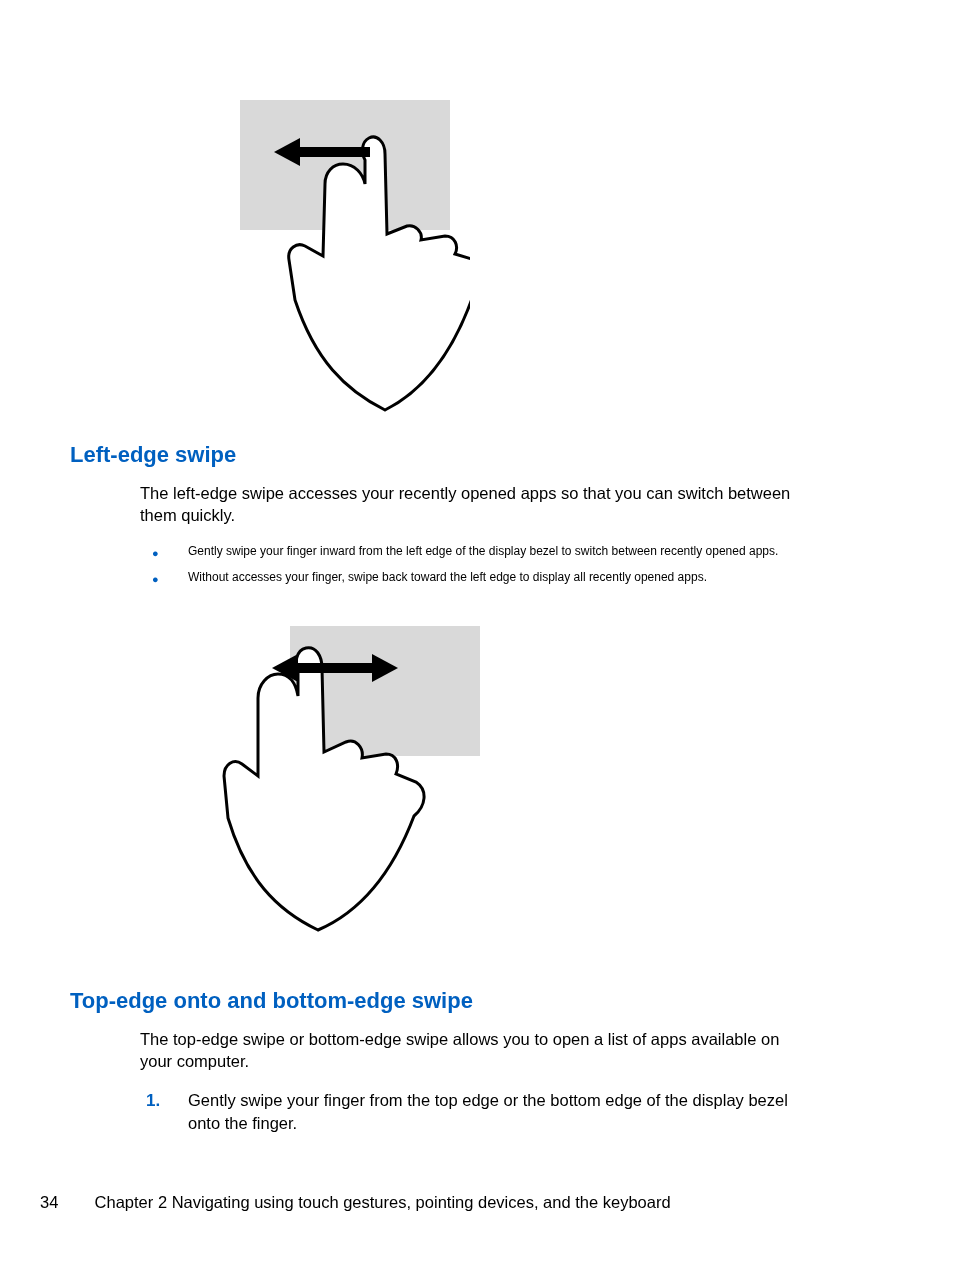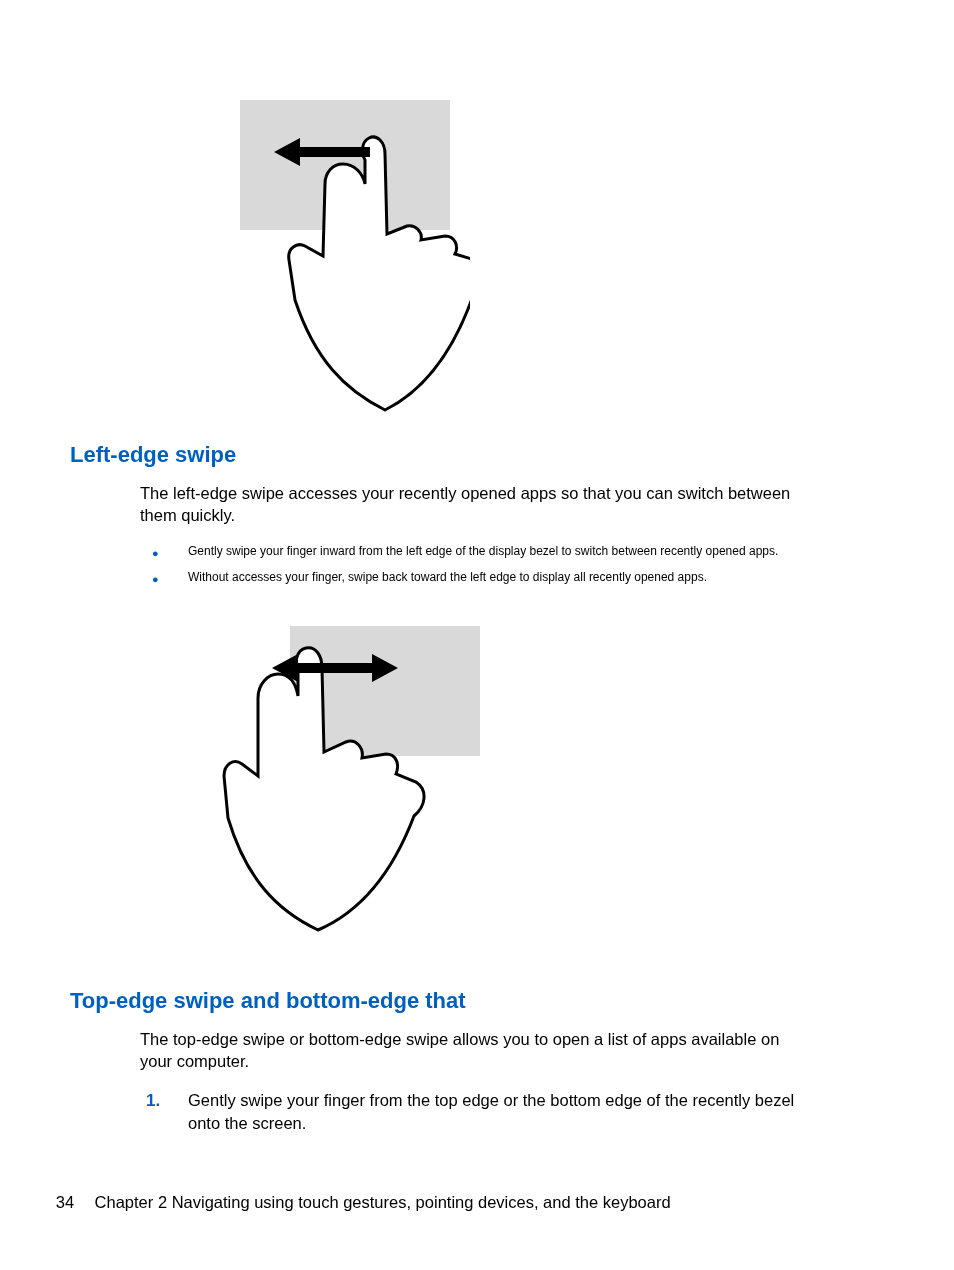--- a/index.html
+++ b/index.html
@@ -78,21 +78,20 @@
   .footer {
     position: absolute;
     bottom: 58px;
     left: 40px;
     right: 70px;
     font-size: 16.5px;
   }
   .footer .pagenum {
     display: inline-block;
     width: 50px;
-    text-align: center;
   }
 </style>
 </head>
 <body>
 
 <div class="page">
 
   <div class="illustration-box">
     <svg width="300" height="330" viewBox="0 0 300 330">
 
@@ -136,26 +135,26 @@
                c -42 -20 -72 -52 -90 -112
                l -4 -42 c 0 -12 10 -18 18 -12 l 16 12
                l 0 -78 c 0 -14 10 -24 20 -24 c 12 0 18 10 20 22 z" fill="#fff" stroke="#000" stroke-width="3"></path>
 
       <line x1="128" y1="62" x2="202" y2="62" stroke="#000" stroke-width="10"></line>
       <polygon points="128,48 128,76 102,62" fill="#000"></polygon>
       <polygon points="202,48 202,76 228,62" fill="#000"></polygon>
     </svg>
   </div>
 
-  <h2 class="section">Top-edge swipe and bottom-edge that</h2>
+  <h2 class="section">Top-edge onto and bottom-edge swipe</h2>
 
   <p class="intro">The top-edge swipe or bottom-edge swipe allows you to open a list of apps available on your computer.</p>
 
   <ol class="steps">
-    <li>Gently swipe your finger from the top edge or the bottom edge of the recently bezel onto the screen.</li>
+    <li>Gently swipe your finger from the top edge or the bottom edge of the display bezel onto the finger.</li>
   </ol>
 
   <div class="footer">
     <span class="pagenum">34</span>
     <span>Chapter 2   Navigating using touch gestures, pointing devices, and the keyboard</span>
   </div>
 
 </div>
 
 </body></html>

